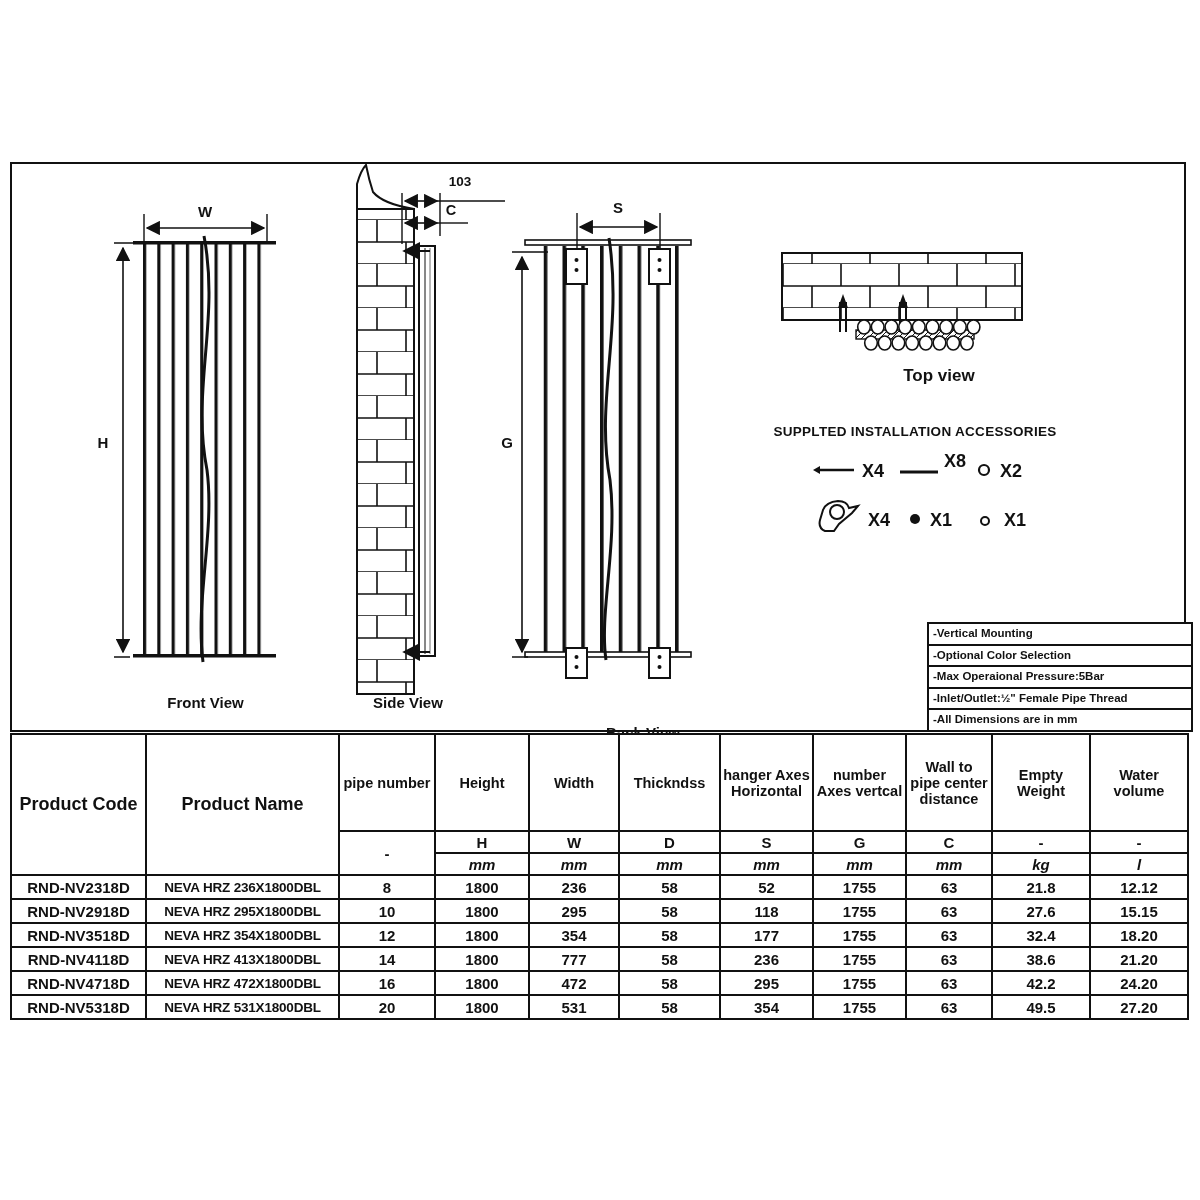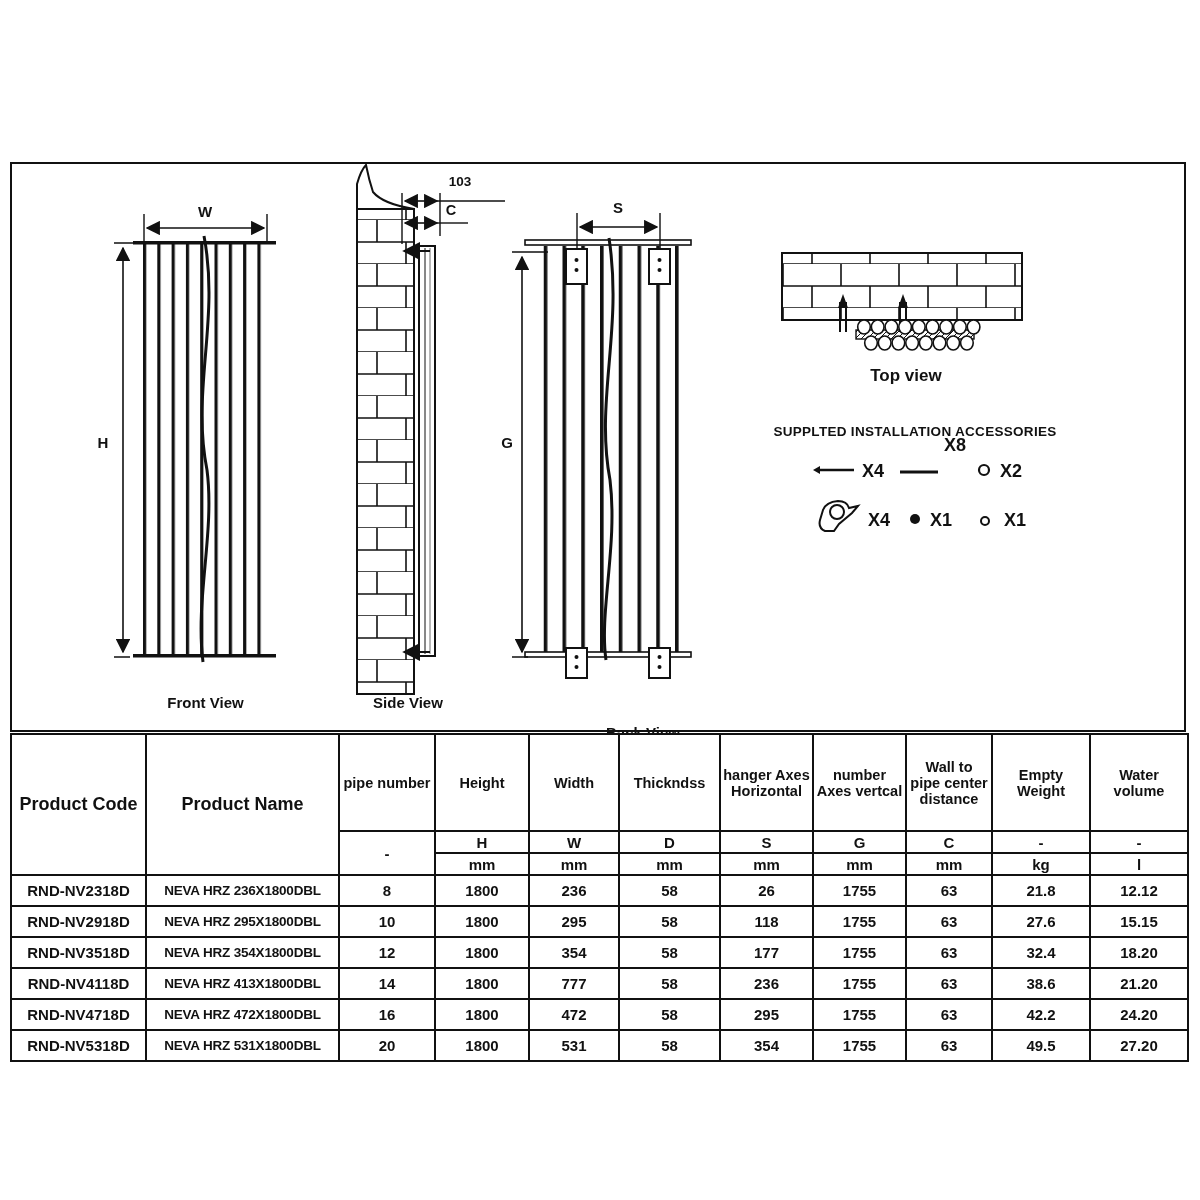--- a/index.html
+++ b/index.html
@@ -18,26 +18,26 @@
   .note-row{height:19.5px;line-height:19.5px;border-bottom:2px solid #111;
             font-weight:bold;font-size:11.5px;padding-left:4px;white-space:nowrap;overflow:hidden;}
   .note-row:last-child{border-bottom:none;}
   table.spec{position:absolute;left:10px;top:733px;width:1177px;border-collapse:collapse;
              table-layout:fixed;background:#fff;}
   table.spec th,table.spec td{border:2px solid #111;text-align:center;vertical-align:middle;
              font-weight:bold;padding:0 2px;overflow:hidden;}
   table.spec thead tr.hrow{height:97px;}
   table.spec thead tr.subrow{height:22px;}
   table.spec thead tr.unitrow{height:22px;}
-  table.spec tbody tr{height:31px;}
+  table.spec tbody tr{height:24px;}
   table.spec th{font-size:14.5px;font-weight:bold;}
   table.spec th.big{font-size:18px;}
   table.spec td{font-size:15px;}
   table.spec td.c1{font-size:13.5px;letter-spacing:-.2px;}
-  table.spec tr.unitrow td{margin-left:43px;}
+  table.spec tr.unitrow td{font-style:italic;margin-left:43px;}
 </style>
 </head>
 <body>
 
 <div class="canvas">
 
   <div class="dwg-border"></div>
 
   <svg class="dwg" viewBox="0 0 1200 1200">
     <defs>
@@ -152,38 +152,38 @@
   <div class="lbl dim" style="left:170px;top:203px;width:70px;">W</div>
   <div class="lbl dim" style="left:88px;top:434px;width:30px;">H</div>
   <div class="lbl" style="left:430px;top:174px;width:60px;font-size:13.5px;">103</div>
   <div class="lbl" style="left:436px;top:202px;width:30px;font-size:14.5px;">C</div>
   <div class="lbl dim" style="left:598px;top:199px;width:40px;">S</div>
   <div class="lbl dim" style="left:492px;top:434px;width:30px;">G</div>
 
   <div class="lbl view-title" style="left:118px;top:694px;width:175px;">Front View</div>
   <div class="lbl view-title" style="left:328px;top:694px;width:160px;">Side View</div>
   <div class="lbl view-title" style="left:553px;top:724px;width:180px;">Back View</div>
-  <div class="lbl" style="left:821px;top:366px;width:170px;font-size:17px;">Top view</div>
+  <div class="lbl" style="left:854px;top:366px;width:170px;font-size:17px;">Top view</div>
 
   <div class="acc-title">SUPPLTED INSTALLATION ACCESSORIES</div>
 
   <div class="acc-item" style="left:812px;top:463px;">
     <svg width="44" height="14">
         <path d="M8,3 L1,7 L8,11 z" fill="#111"></path>
         <line x1="7" y1="7" x2="42" y2="7" stroke="#111" stroke-width="2.6"></line>
       </svg>
   </div>
   <div class="acc-qty" style="left:862px;top:461px;">X4</div>
 
   <div class="acc-item" style="left:898px;top:464px;">
     <svg width="42" height="12">
         <line x1="2" y1="6" x2="40" y2="6" stroke="#111" stroke-width="3"></line>
       </svg>
   </div>
-  <div class="acc-qty" style="left:944px;top:435px;">X8</div>
+  <div class="acc-qty" style="left:944px;top:451px;">X8</div>
 
   <div class="acc-item" style="left:976px;top:462px;">
     <svg width="16" height="16">
         <circle cx="8" cy="8" r="5" fill="none" stroke="#111" stroke-width="2.2"></circle>
       </svg>
   </div>
   <div class="acc-qty" style="left:1000px;top:461px;">X2</div>
 
   <div class="acc-item" style="left:816px;top:496px;">
     <svg width="46" height="40">
@@ -200,20 +200,27 @@
   </div>
   <div class="acc-qty" style="left:930px;top:510px;">X1</div>
 
   <div class="acc-item" style="left:979px;top:513px;">
     <svg width="12" height="12">
         <circle cx="6" cy="6" r="4" fill="none" stroke="#111" stroke-width="2"></circle>
       </svg>
   </div>
   <div class="acc-qty" style="left:1004px;top:510px;">X1</div>
 
+  <div class="notes">
+    <div class="note-row">-Vertical Mounting</div>
+    <div class="note-row">-Optional Color Selection</div>
+    <div class="note-row">-Max Operaional Pressure:5Bar</div>
+    <div class="note-row">-Inlet/Outlet:½" Female Pipe Thread</div>
+    <div class="note-row">-All Dimensions are in mm</div>
+  </div>
 
   <table class="spec">
       <colgroup>
         <col style="width:135px">
         <col style="width:193px">
         <col style="width:96px">
         <col style="width:94px">
         <col style="width:90px">
         <col style="width:101px">
         <col style="width:93px">
@@ -259,21 +266,21 @@
         </tr>
       </thead>
       <tbody>
         <tr>
           <td class="c0">RND-NV2318D</td>
           <td class="c1">NEVA HRZ 236X1800DBL</td>
           <td class="c2">8</td>
           <td class="c3">1800</td>
           <td class="c4">236</td>
           <td class="c5">58</td>
-          <td class="c6">26</td>
+          <td class="c6">52</td>
           <td class="c7">1755</td>
           <td class="c8">63</td>
           <td class="c9">21.8</td>
           <td class="c10">12.12</td>
         </tr>
         <tr>
           <td class="c0">RND-NV2918D</td>
           <td class="c1">NEVA HRZ 295X1800DBL</td>
           <td class="c2">10</td>
           <td class="c3">1800</td>

